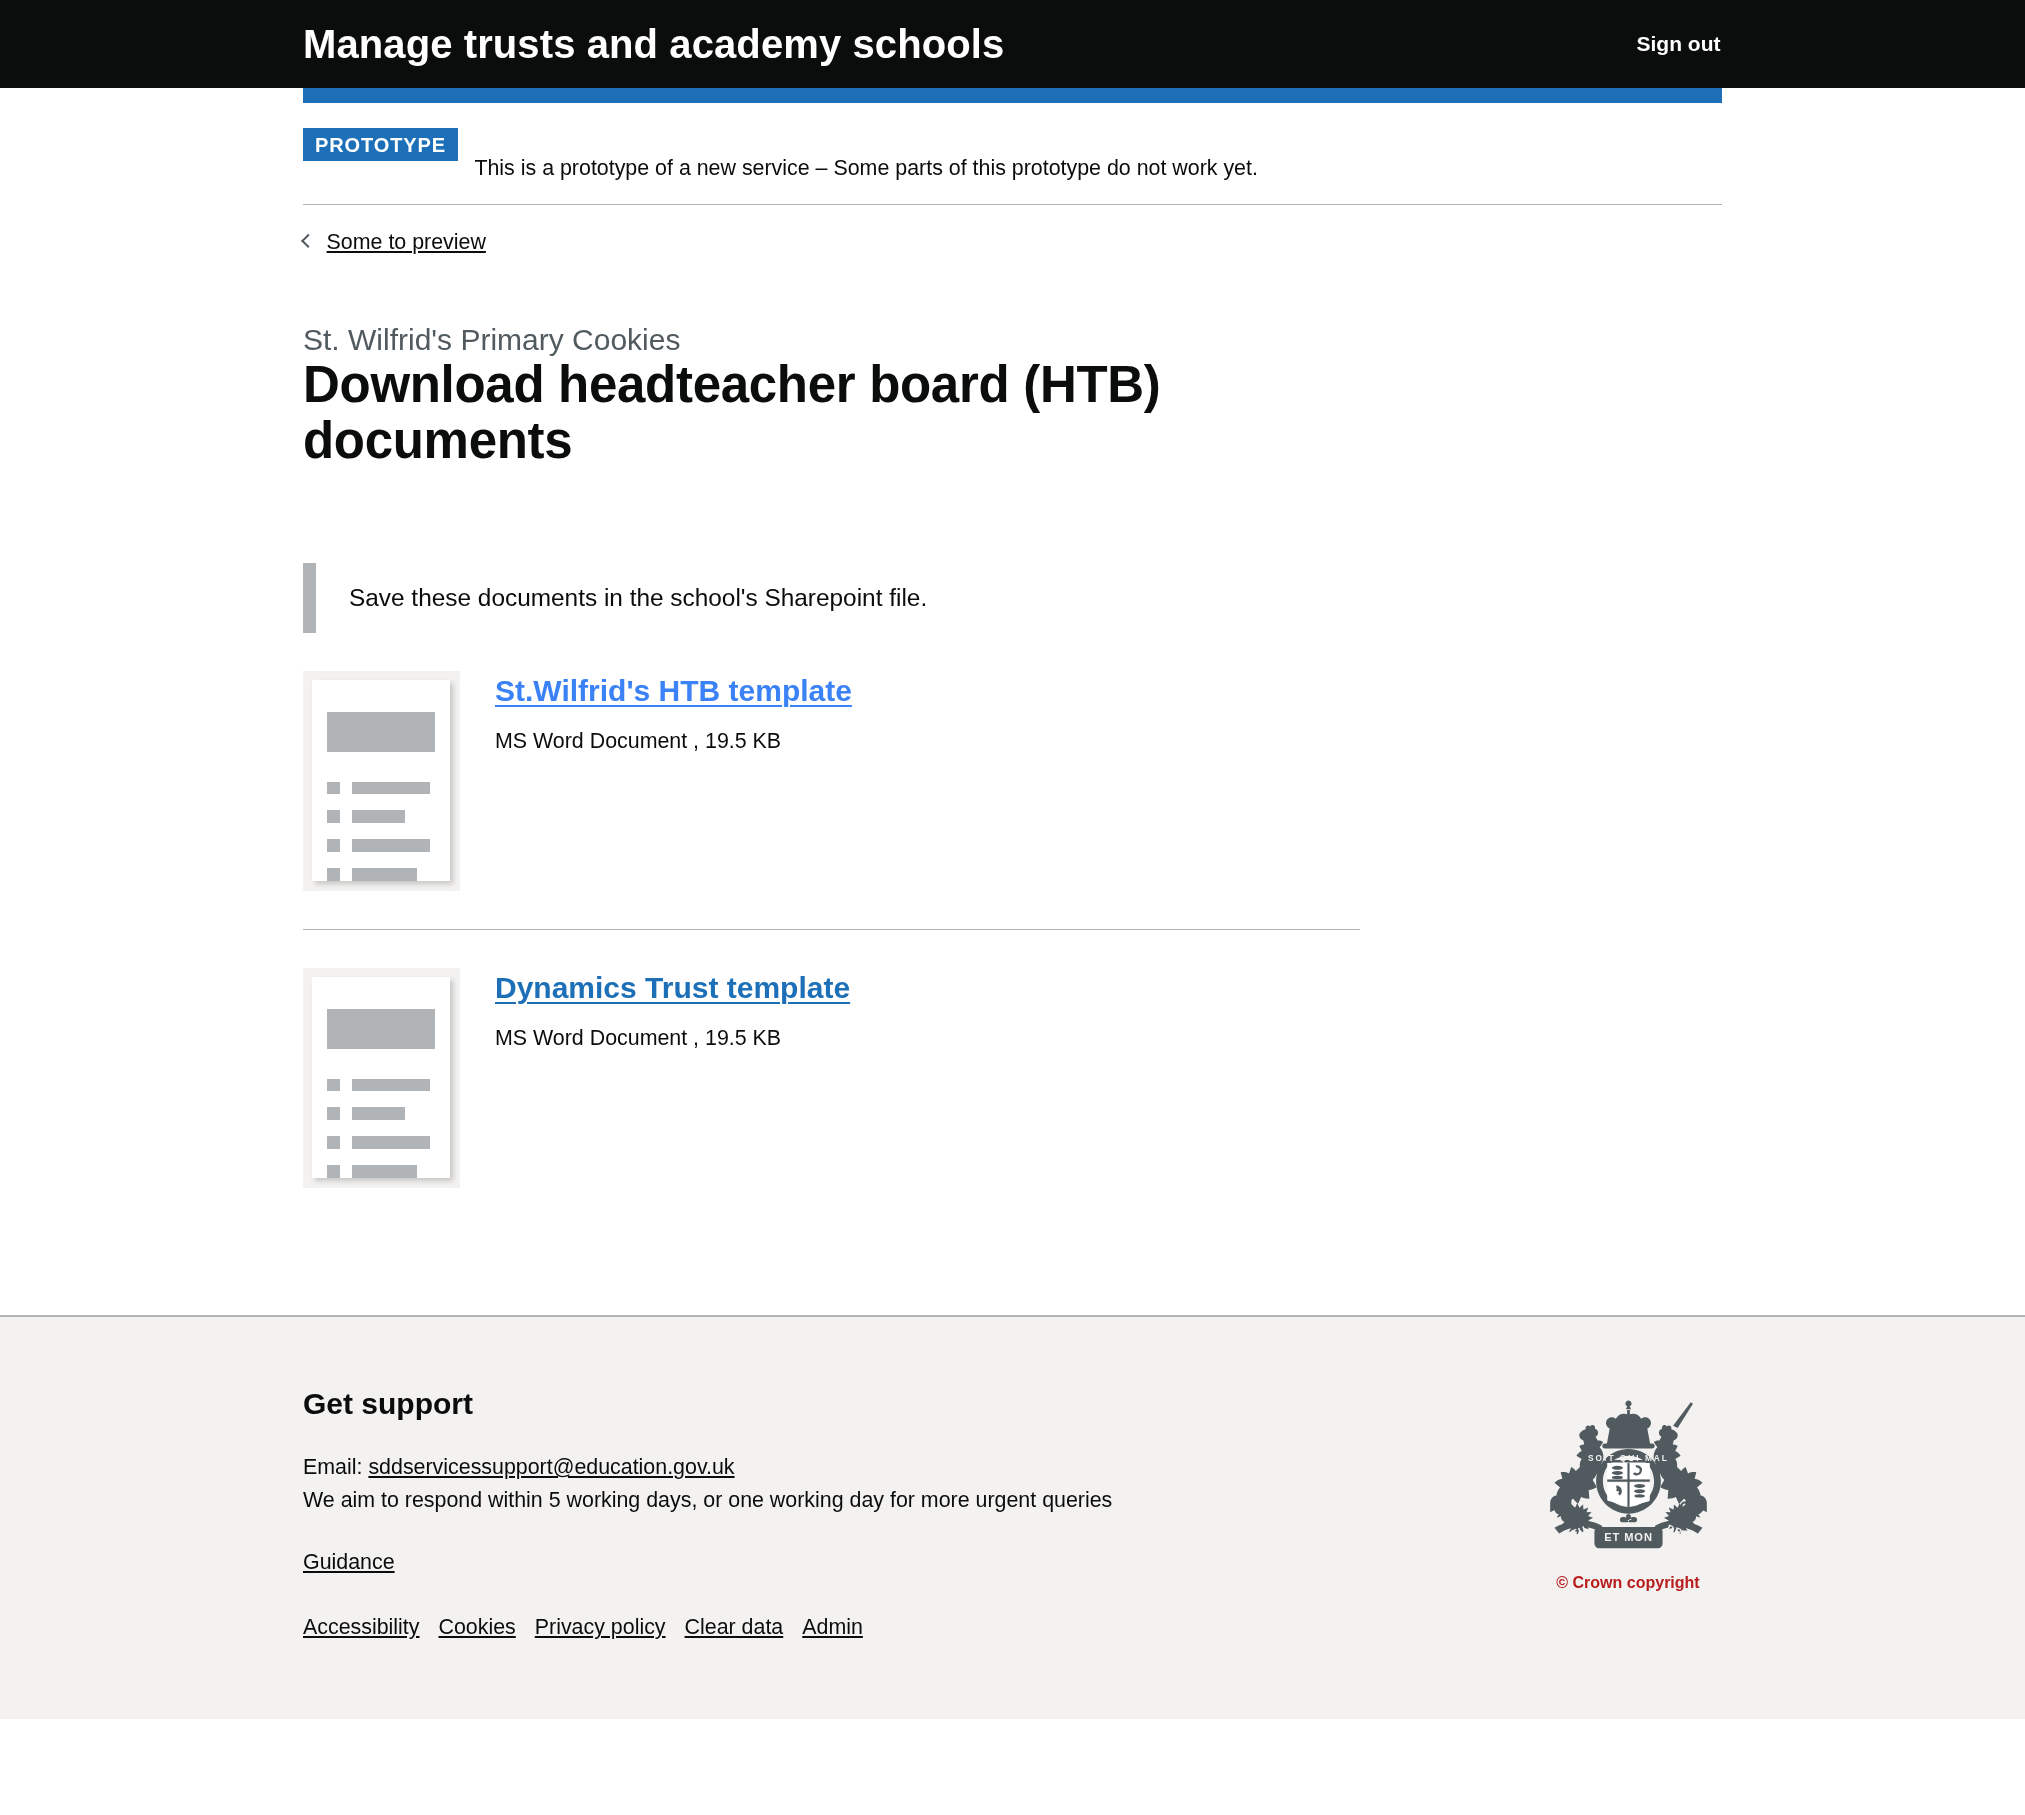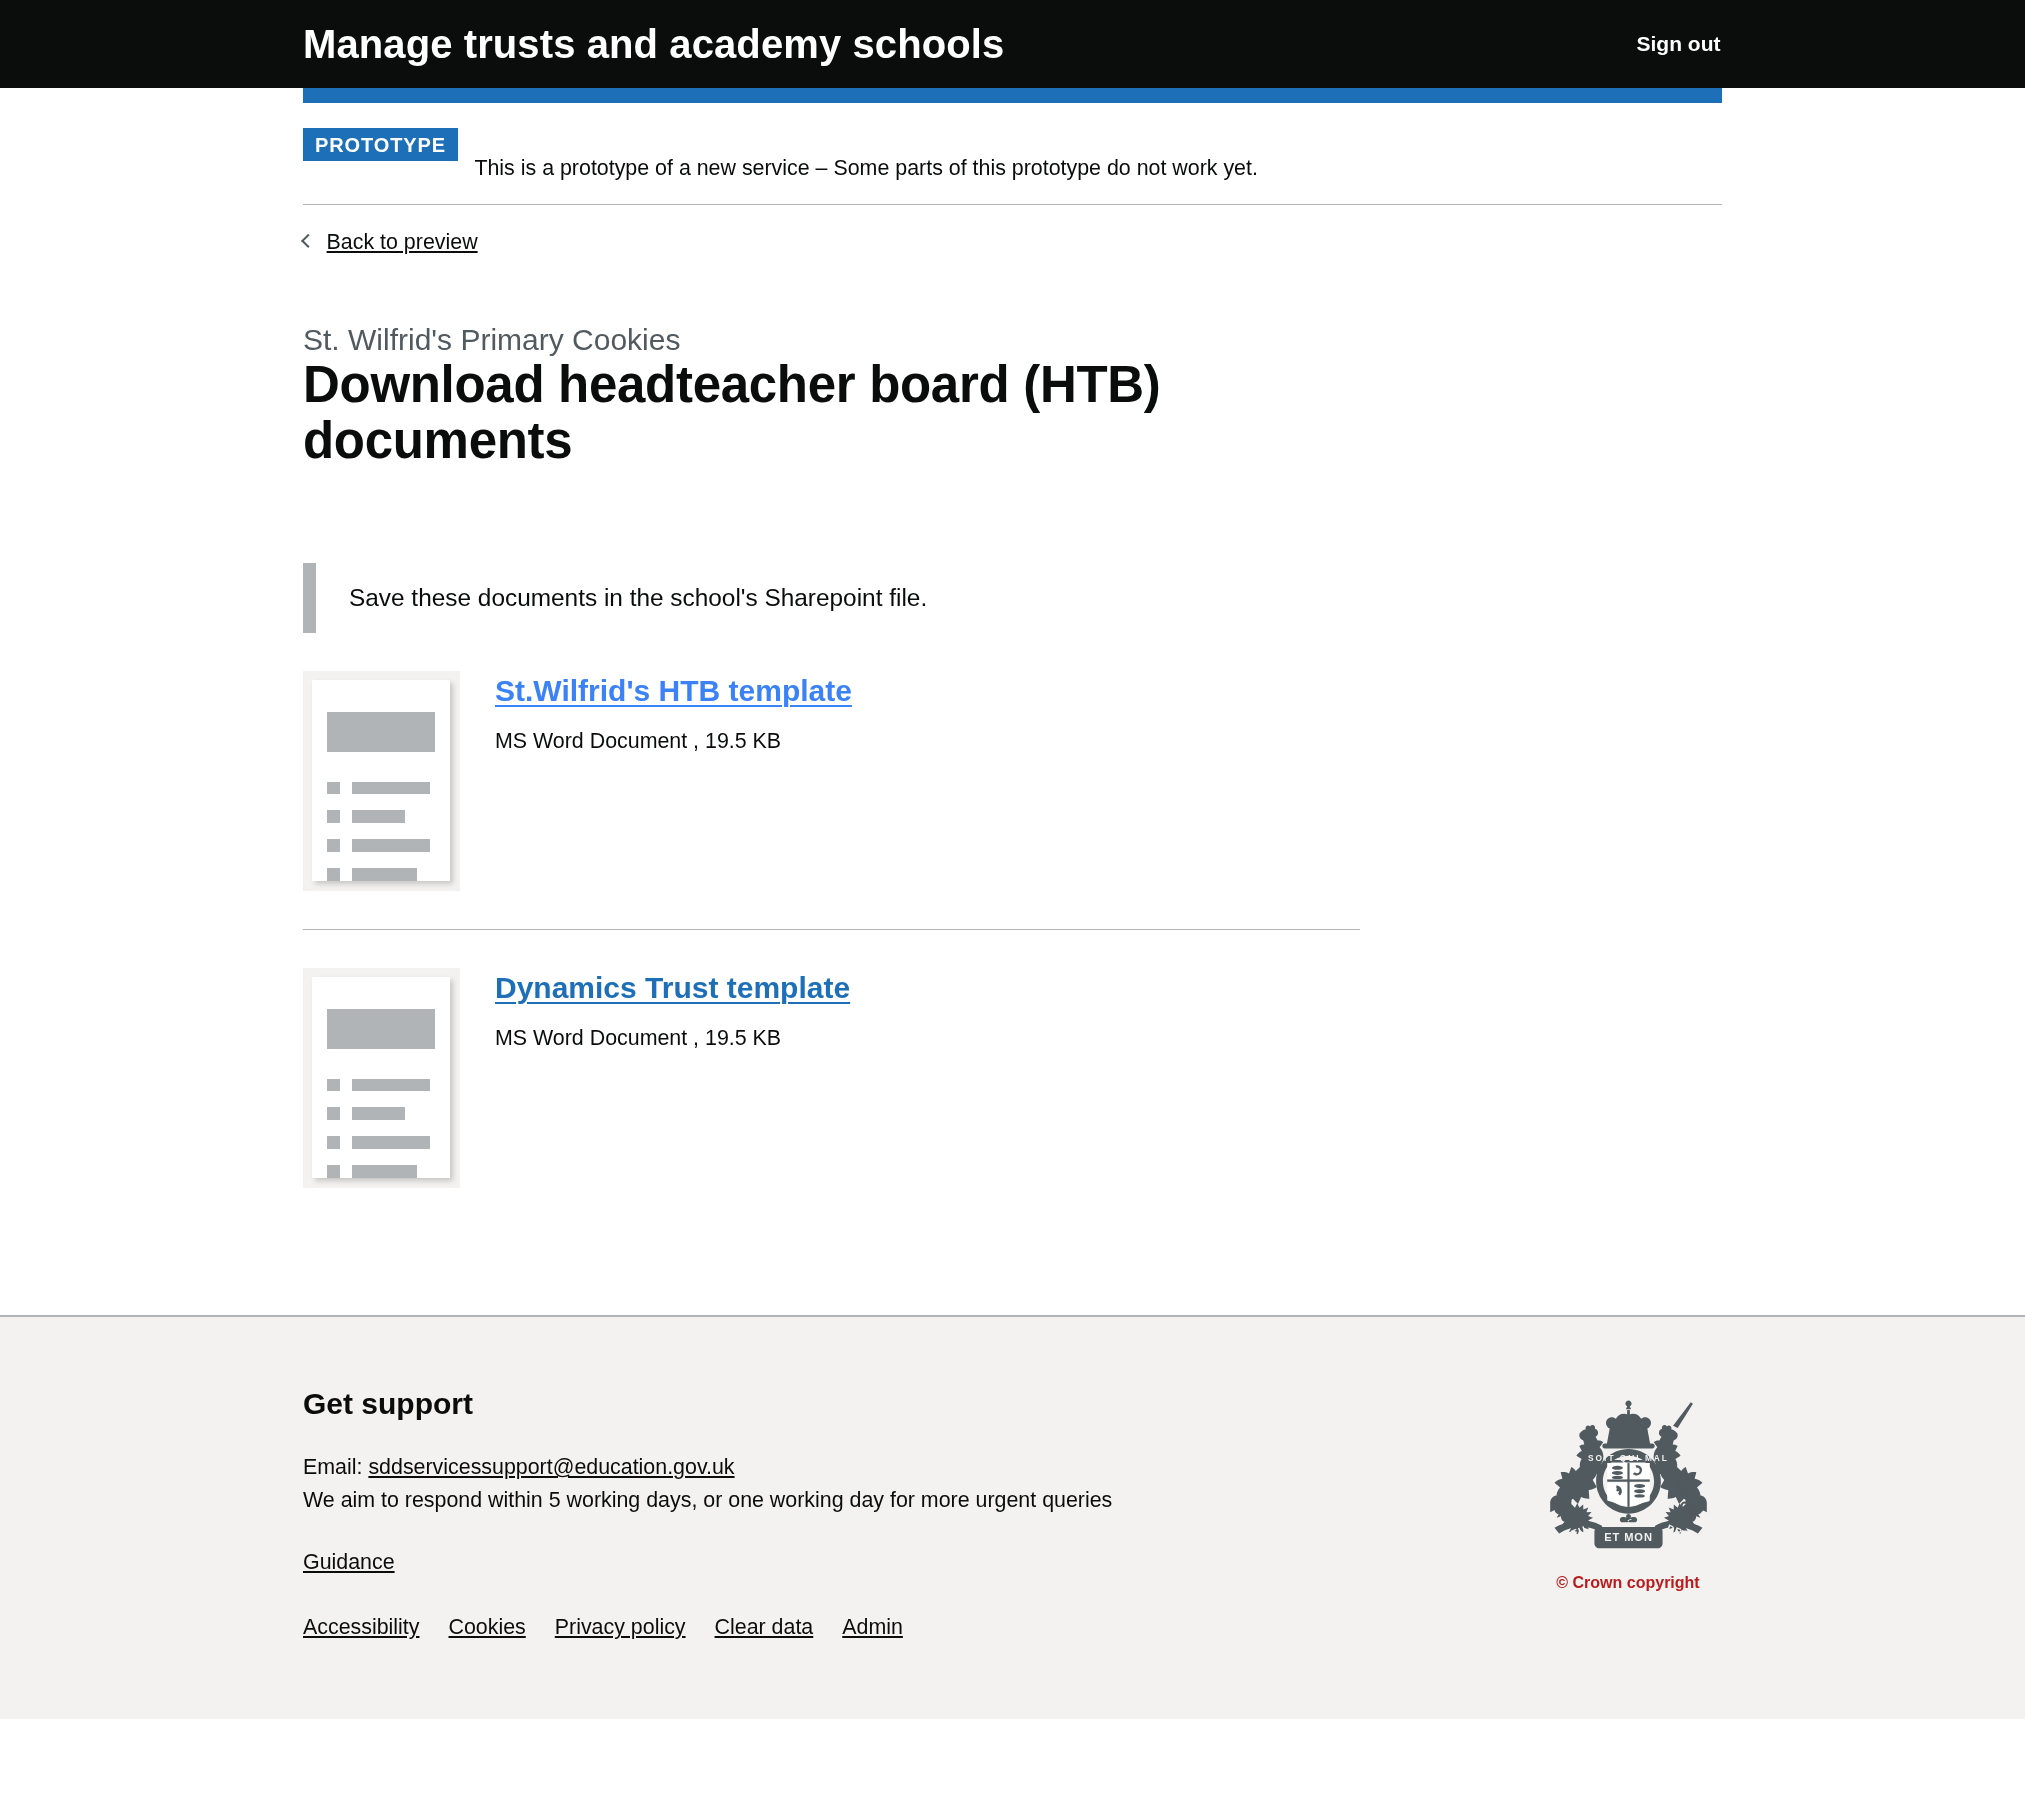--- a/index.html
+++ b/index.html
@@ -274,21 +274,21 @@
   .footer-link {
     color: #0b0c0c;
     text-decoration: underline;
     text-underline-offset: 2.2px;
     text-decoration-thickness: 1.5px;
   }
   .guidance-row { margin-top: 33px; }
   .footer-nav {
     margin-top: 38px;
     display: flex;
-    gap: 29px;
+    gap: 19px;
     flex-wrap: wrap;
   }
   .footer-nav a {
     font-size: 21.4px;
     color: #0b0c0c;
     text-decoration: underline;
     text-underline-offset: 2.2px;
     text-decoration-thickness: 1.5px;
   }
   .footer-right {
@@ -323,21 +323,21 @@
 <div class="width-container">
 
   <div class="phase-banner">
     <strong class="phase-tag">PROTOTYPE</strong>
     <span class="phase-text">This is a prototype of a new service – Some parts of this prototype do not work yet.</span>
   </div>
 
   <div class="back-link-row">
     <a href="#" class="back-link">
       <span class="chev-left"></span>
-      <span>Back to preview</span>
+      <span>Some to preview</span>
     </a>
   </div>
 
   <main class="main-content">
 
     <span class="caption">St. Wilfrid's Primary Cookies</span>
     <h1 class="page-heading">Download headteacher board (HTB) documents</h1>
 
     <div class="inset-text">
       <p>Save these documents in the school's Sharepoint file.</p>

